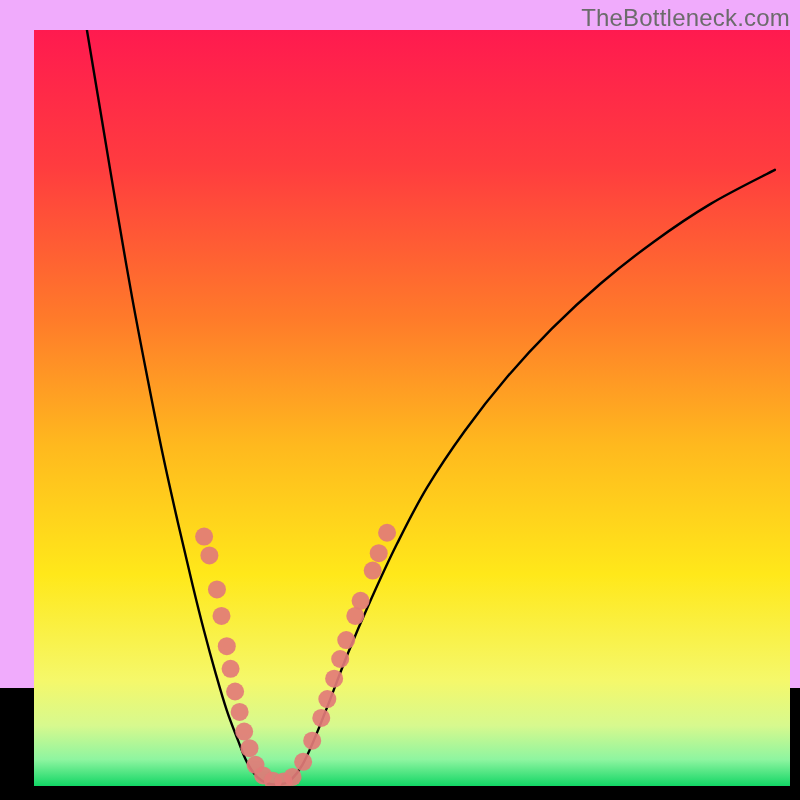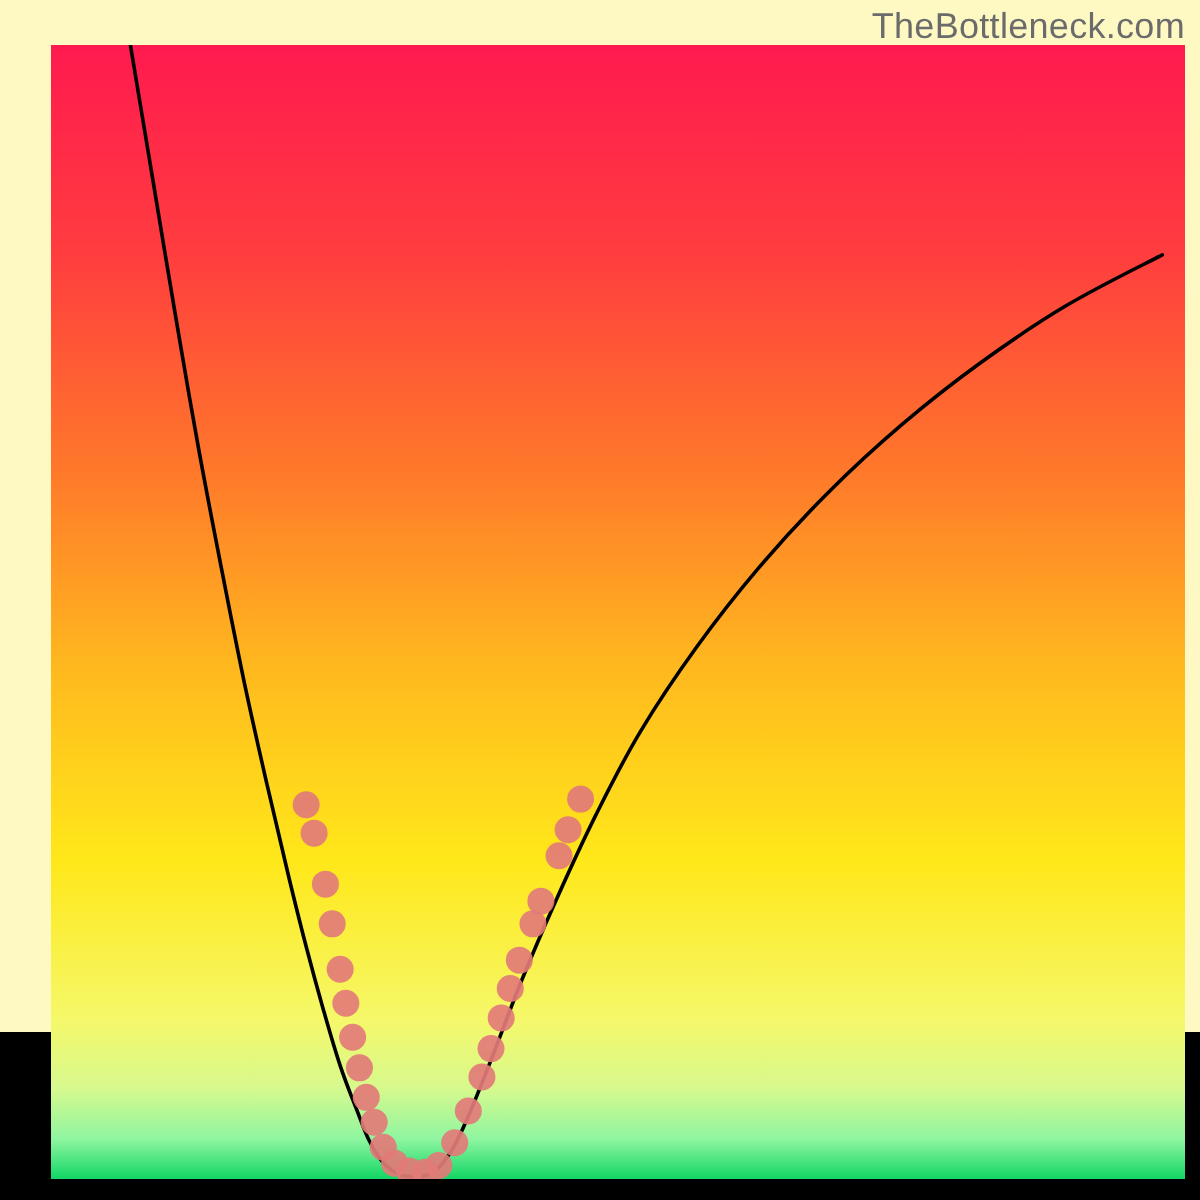--- a/index.html
+++ b/index.html
@@ -8,21 +8,21 @@
     width: 800px;
     height: 800px;
     background: #000;
     overflow: hidden;
     font-family: Arial, Helvetica, sans-serif;
   }
   .frame {
     position: relative;
     width: 800px;
     height: 688px;
-    background: #fef9c3;
+    background: #f0abfc;
     text-align: right;
   }
   .watermark {
     position: absolute;
     top: 4px;
     right: 10px;
     color: #6b6b6b;
     font-size: 24px;
     font-weight: 500;
     letter-spacing: 0.2px;

